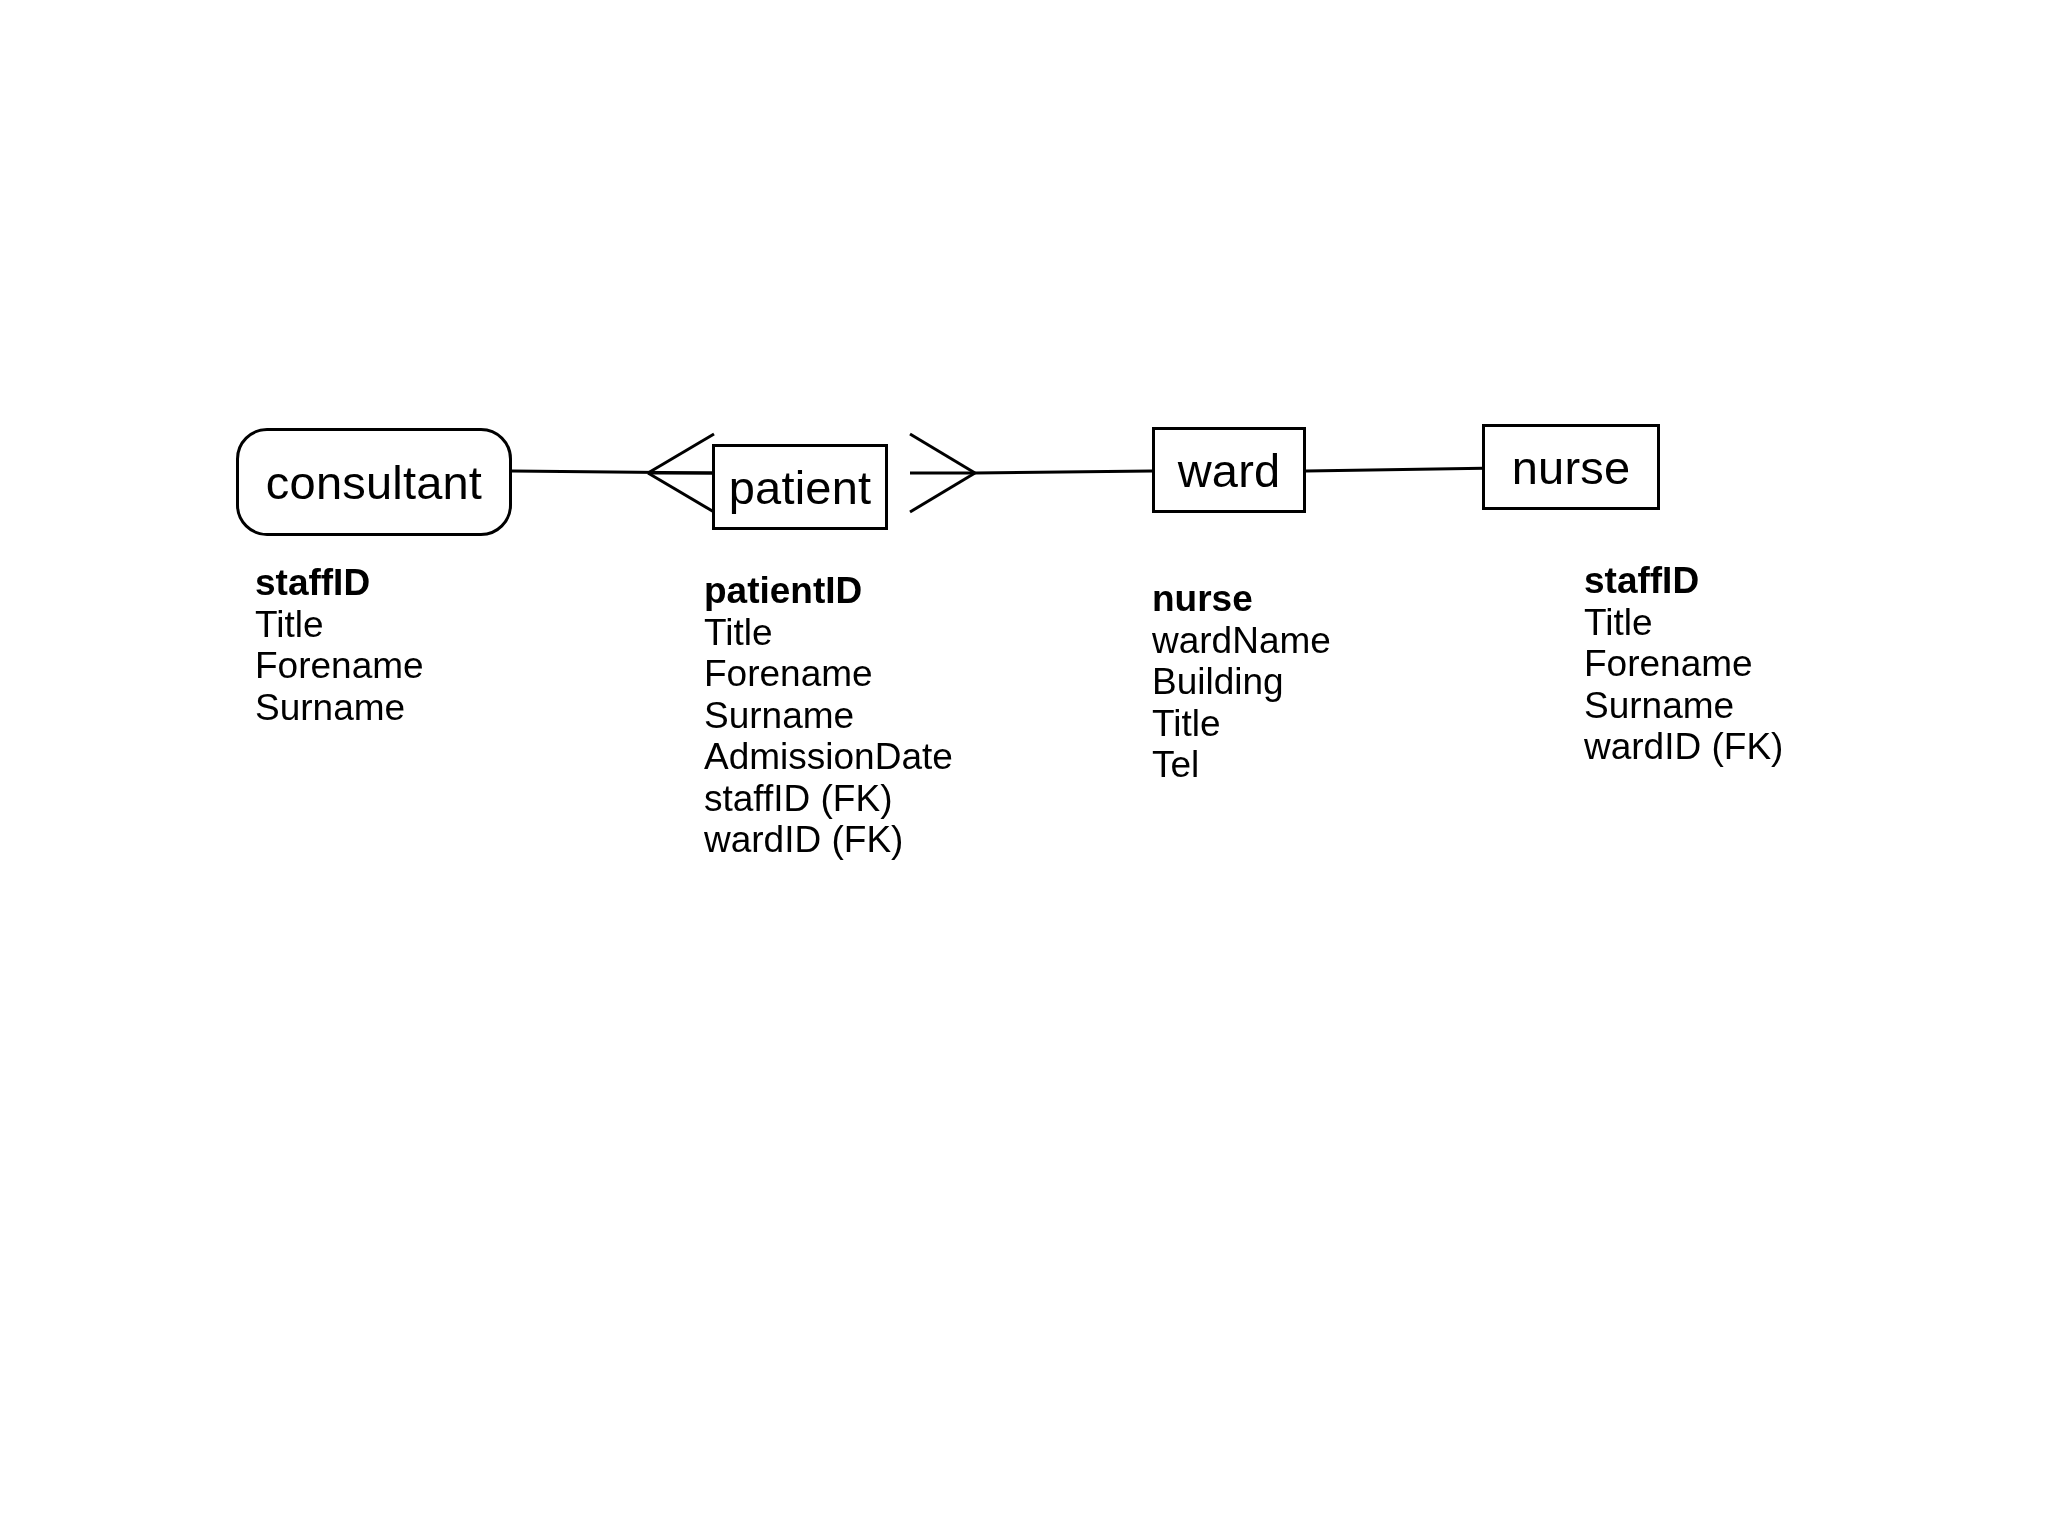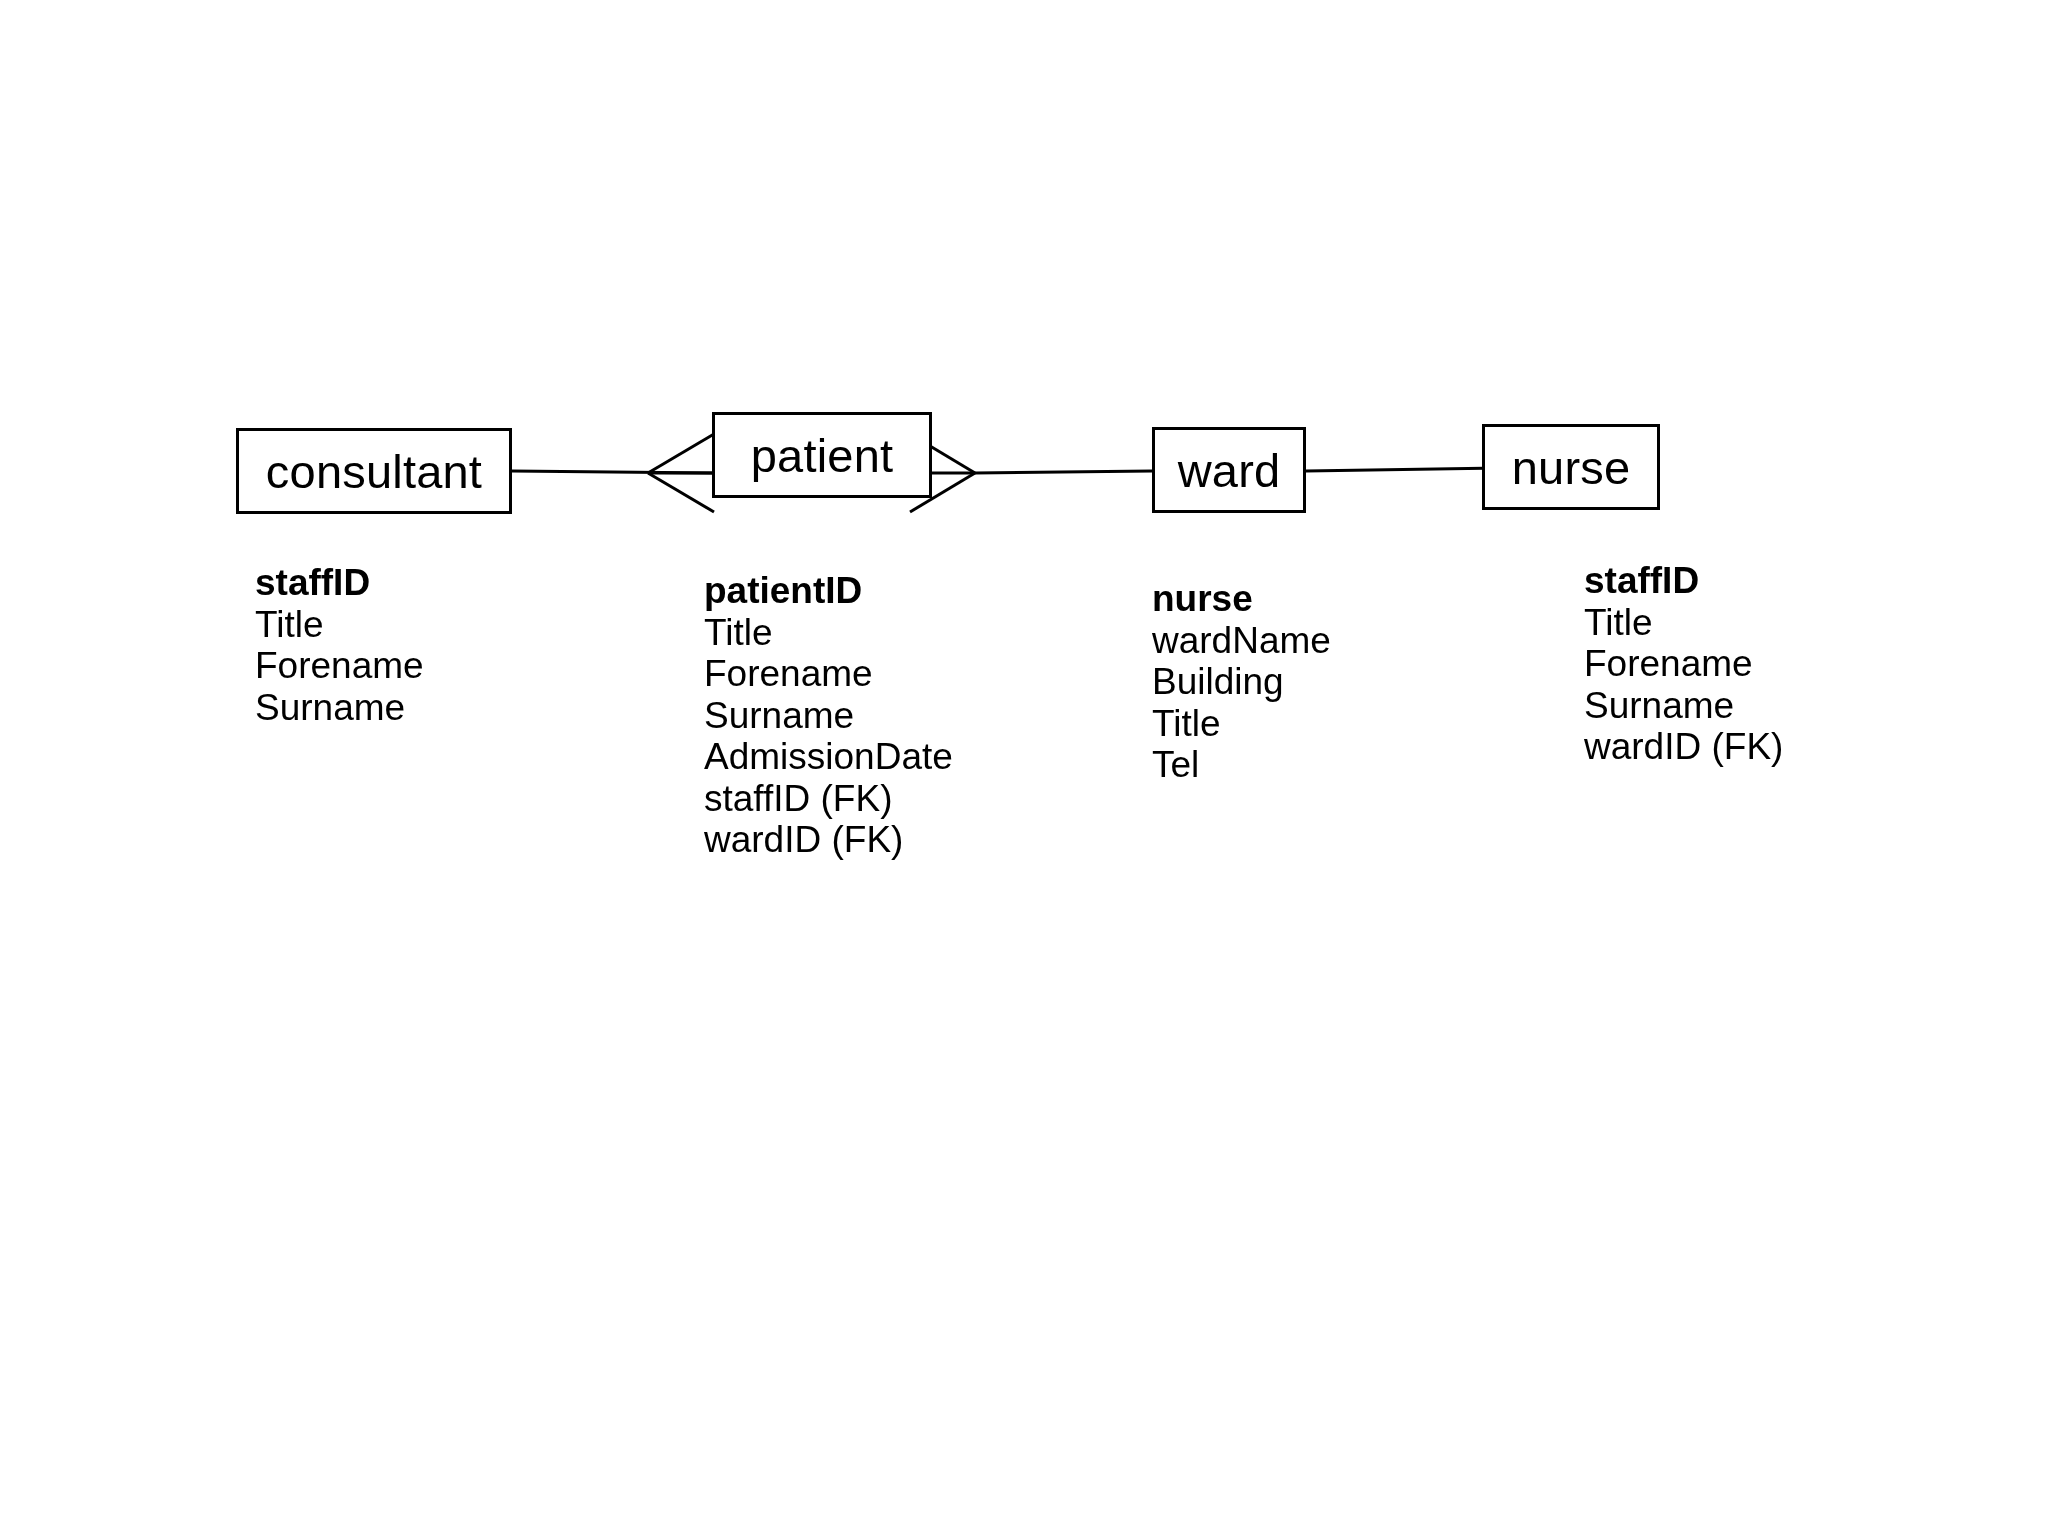--- a/index.html
+++ b/index.html
@@ -48,22 +48,22 @@
   }
   .entity-name {
     font-size: 47px;
     line-height: 1;
     font-weight: 400;
     letter-spacing: 0.2px;
     white-space: nowrap;
     color: #000000;
   }
 
-  #entity-box-consultant { left: 236px; top: 428px; width: 276px; height: 86px; }
-  #entity-box-patient    { left: 712px; top: 412px; width: 220px; height: 86px; align-items: center; }
+  #entity-box-consultant { left: 236px; top: 428px; width: 276px; height: 108px; border-radius: 31px; }
+  #entity-box-patient    { left: 712px; top: 444px; width: 176px; height: 86px; align-items: center; }
   #entity-box-ward       { left: 1152px; top: 427px; width: 154px; height: 86px; }
   #entity-box-nurse      { left: 1482px; top: 424px; width: 178px; height: 86px; }
 
   
   .attribute-list {
     position: absolute;
     z-index: 2;
   }
   .attribute-item {
     font-size: 37px;

